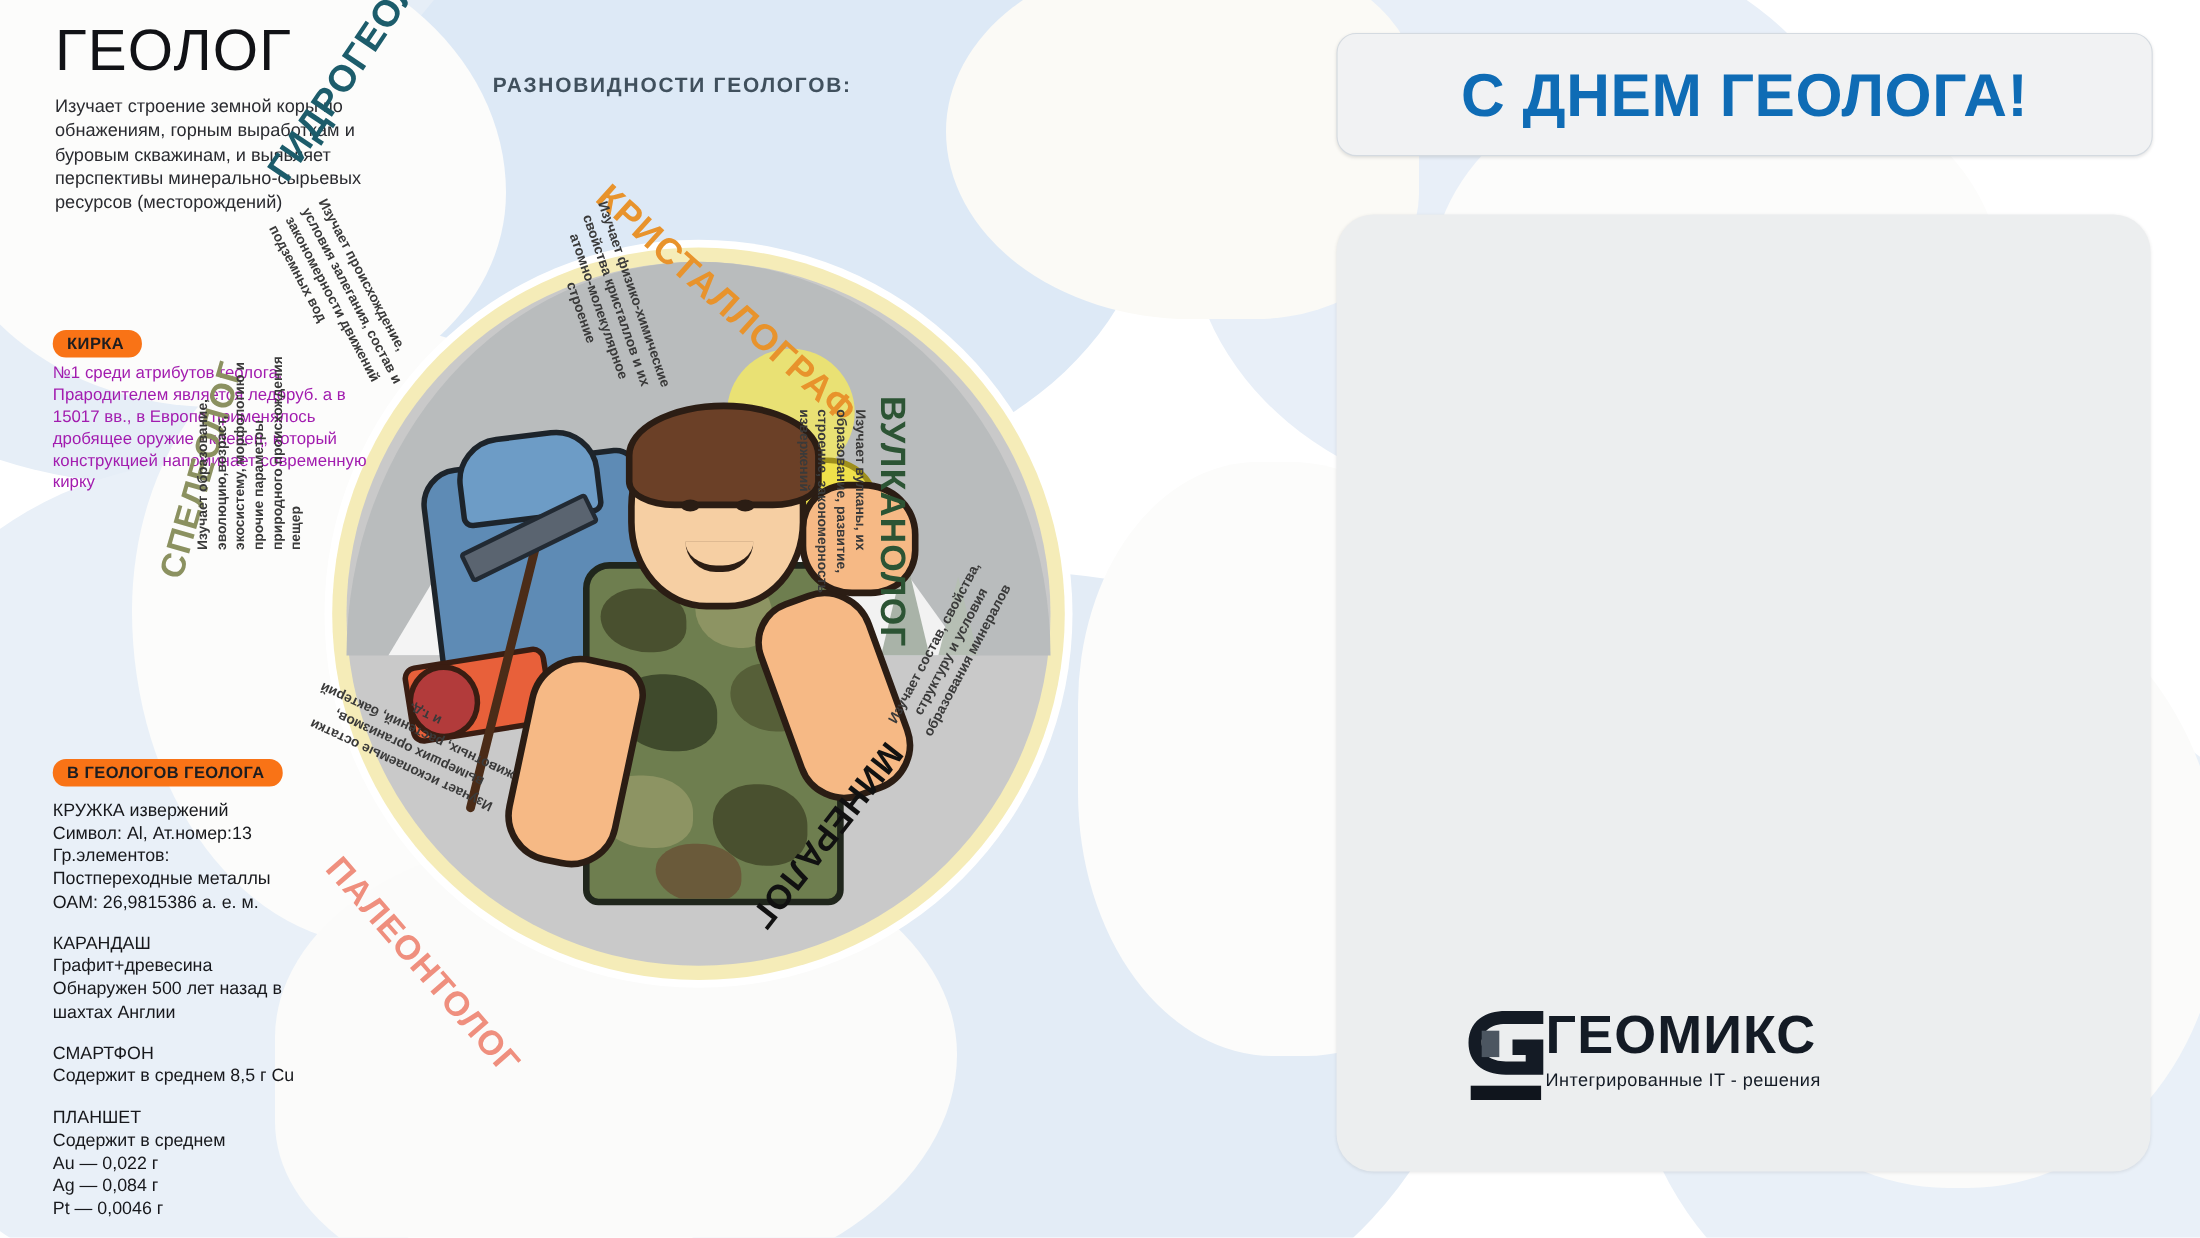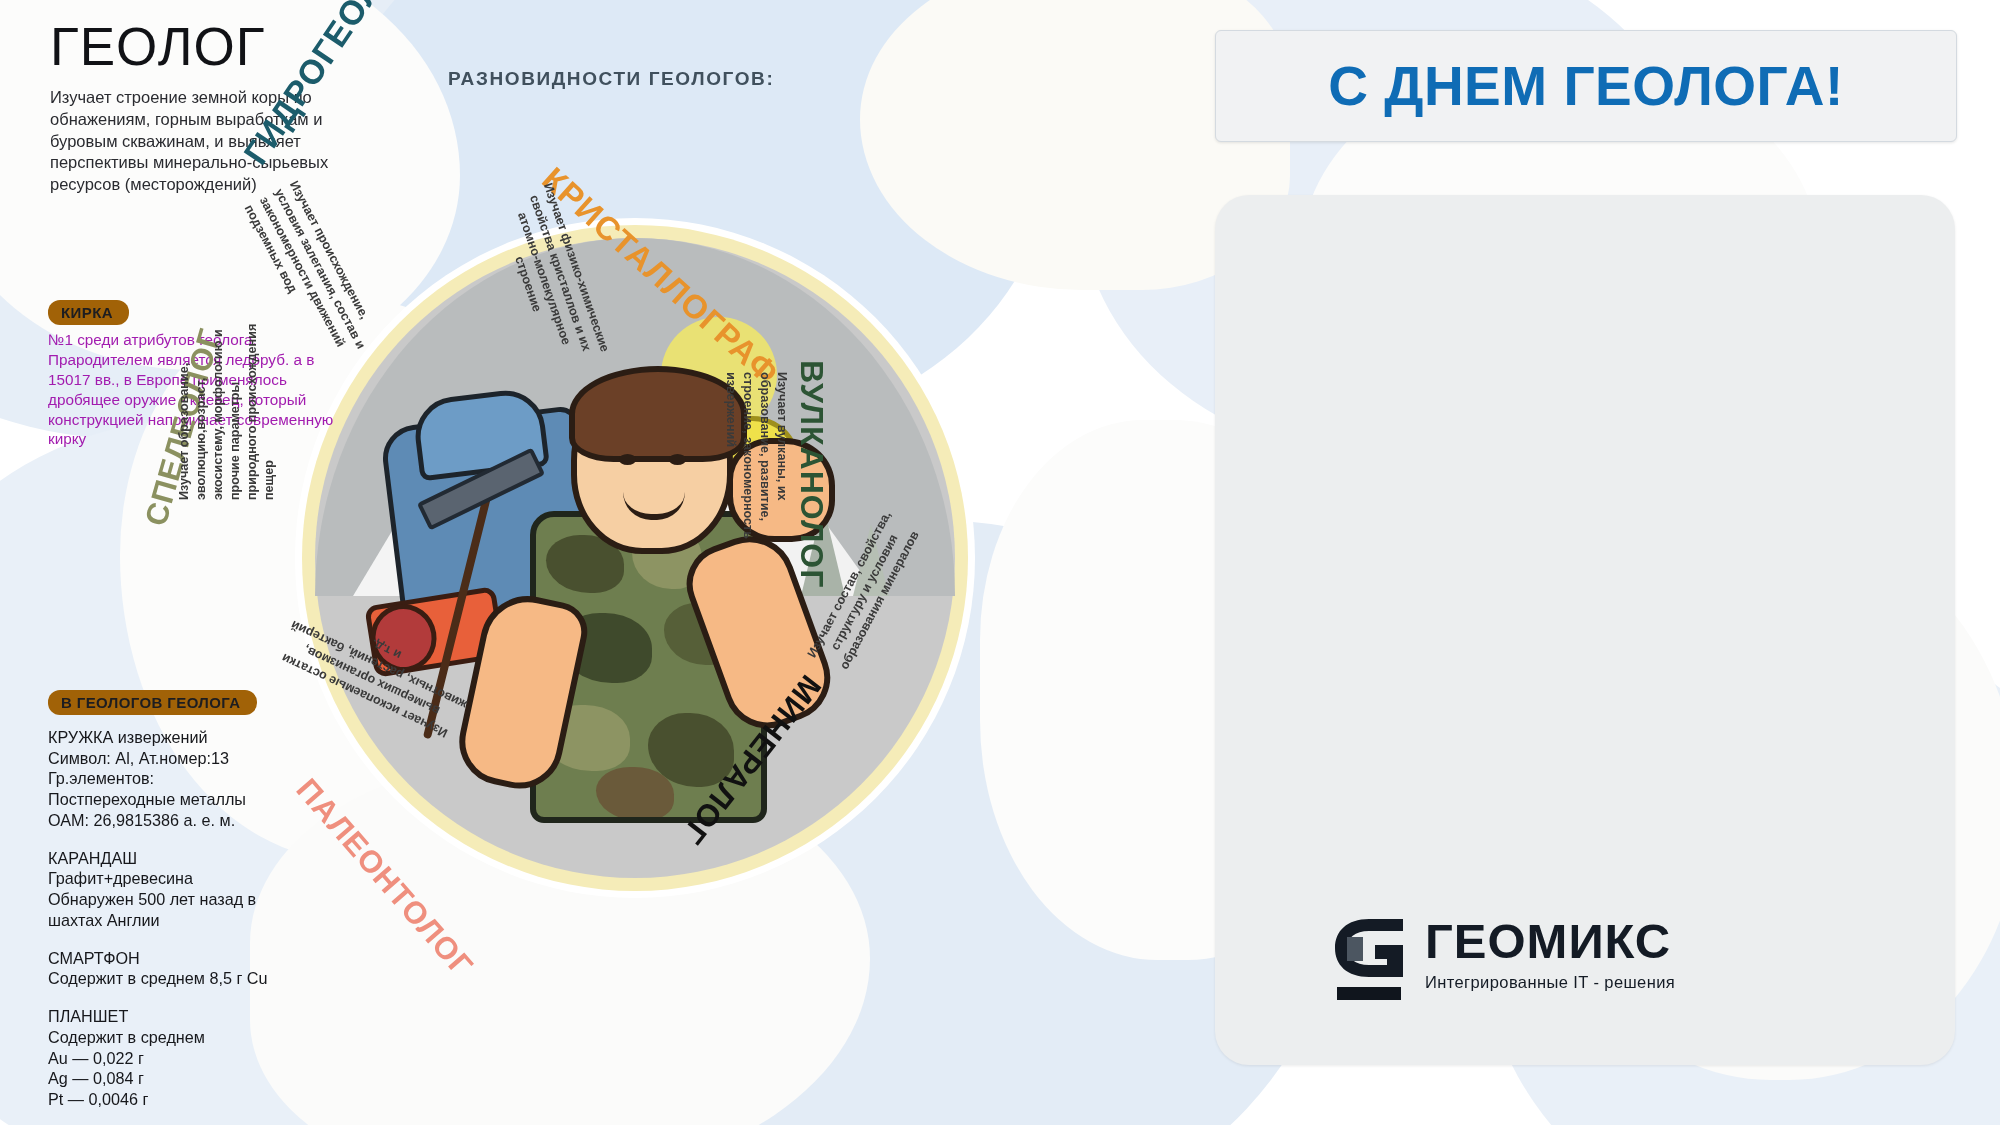--- a/index.html
+++ b/index.html
@@ -20,21 +20,21 @@
   .left-col{position:absolute;left:48px;top:20px;width:330px;z-index:30;}
   .title-main{
     font-size:53px;line-height:1.0;font-weight:400;letter-spacing:1px;
     color:#111216;margin:0 0 14px 2px;
   }
   .title-desc{
     font-size:16.5px;line-height:1.32;color:#2a2b30;width:310px;margin-left:2px;
   }
   .sec-head{
     display:inline-block;font-size:15px;font-weight:700;letter-spacing:.4px;
-    color:#1d1d20;background:#a16207;border-radius:12px;padding:4px 16px 4px 13px;
+    color:#1d1d20;background:#f97316;border-radius:12px;padding:4px 16px 4px 13px;
     margin-bottom:5px;
   }
   .sec-body{font-size:15.3px;line-height:1.3;color:#a21caf;width:300px;}
   .block-kirka{position:absolute;left:48px;top:300px;width:320px;z-index:30;}
   .block-bag{position:absolute;left:48px;top:690px;width:320px;z-index:30;}
   .bag-item{margin-bottom:17px;font-size:16.2px;line-height:1.28;color:#17181c;}
   .bag-name{font-weight:400;}
   
   .varieties{
     position:absolute;left:448px;top:68px;z-index:30;
@@ -71,37 +71,37 @@
   .pick{position:absolute;left:78px;top:196px;width:8px;height:250px;background:#4b2c18;transform:rotate(14deg);border-radius:4px;}
   .pick-head{position:absolute;left:42px;top:178px;width:120px;height:22px;background:#5a6470;border:4px solid #222a33;border-radius:4px;transform:rotate(-26deg);}
   
   .spec{position:absolute;z-index:35;white-space:nowrap;}
   .spec .nm{font-weight:800;letter-spacing:1px;}
   .spec .ds{font-size:12.6px;line-height:1.35;font-weight:600;color:#3a3a3a;}
   
   .right-col{position:absolute;left:1205px;top:0;width:775px;height:1125px;z-index:40;}
   .card-title{
     position:absolute;left:10px;top:30px;width:740px;height:110px;
-    background:#f1f2f3;border:1px solid #d4dae0;border-radius:6px;
+    background:#f1f2f3;border:1px solid #d4dae0;border-radius:18px;
     box-shadow:0 1px 3px rgba(0,0,0,.10);
     display:flex;align-items:center;justify-content:center;
   }
   .card-title span{font-size:55px;font-weight:700;color:#0f6cb5;letter-spacing:.5px;}
   .card-body{
     position:absolute;left:10px;top:195px;width:740px;height:870px;
     background:#eceeef;border-radius:34px;
     box-shadow:0 1px 3px rgba(0,0,0,.08);
   }
   .greet{position:absolute;left:0;top:50px;width:740px;text-align:center;color:#2f79bd;}
   .greet p{margin:0 0 46px 0;font-weight:700;line-height:1.22;}
   .g1{font-size:42px;}
   .g2{font-size:35px;}
   .g3{font-size:35px;}
   .g4{font-size:35px;}
-  .logo{position:absolute;left:118px;bottom:62px;display:flex;align-items:flex-start;gap:20px;}
+  .logo{position:absolute;left:118px;bottom:62px;display:flex;align-items:flex-start;}
   .logo-mark{position:relative;width:72px;height:86px;}
   .logo-g{position:absolute;left:0;top:0;width:72px;height:62px;}
   .logo-bar{position:absolute;left:4px;top:70px;width:64px;height:13px;background:#10151d;}
   .logo-text{display:flex;flex-direction:column;}
   .logo-name{font-size:49px;font-weight:800;color:#141b25;letter-spacing:1px;line-height:.98;}
   .logo-tag{font-size:16.5px;color:#141b25;letter-spacing:.4px;margin-top:8px;}
 </style>
 </head>
 <body>
 

